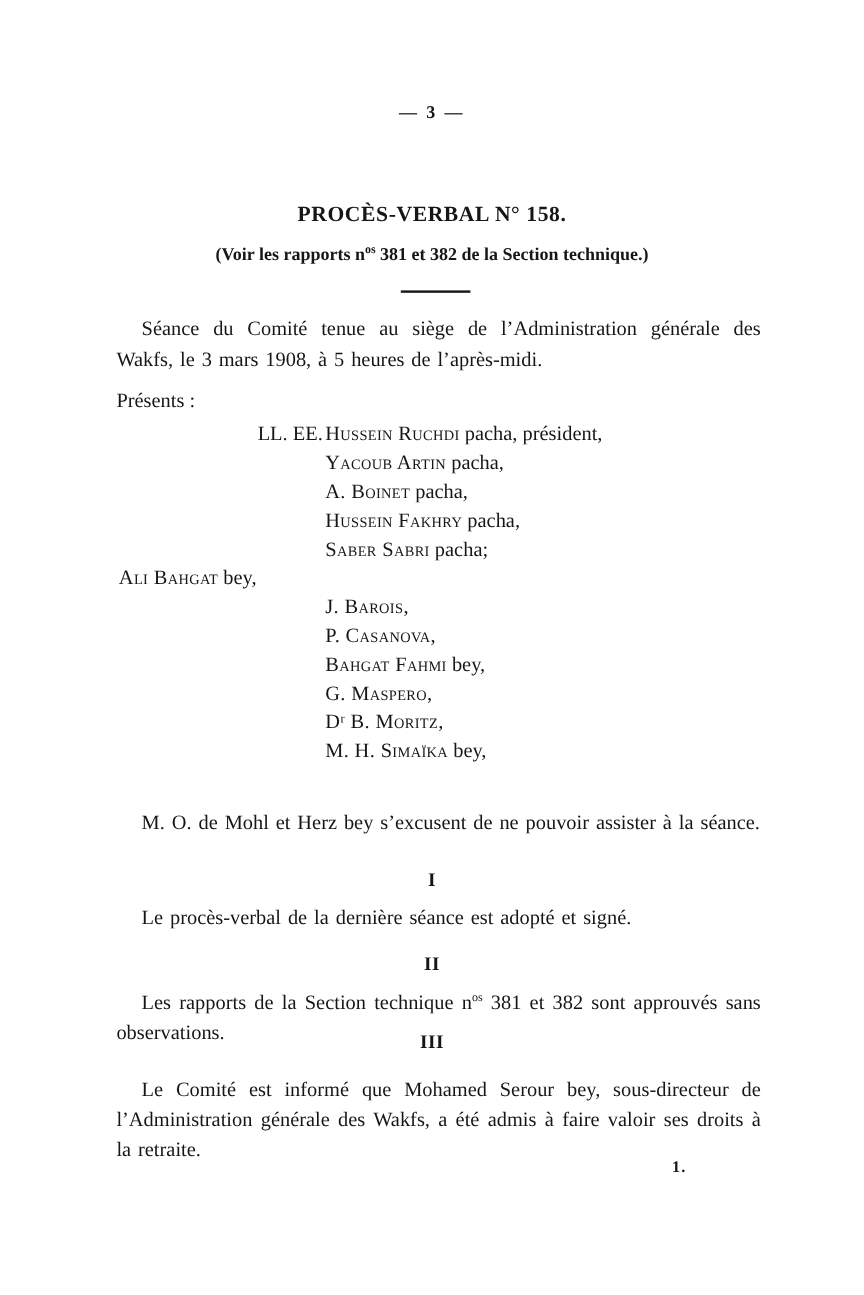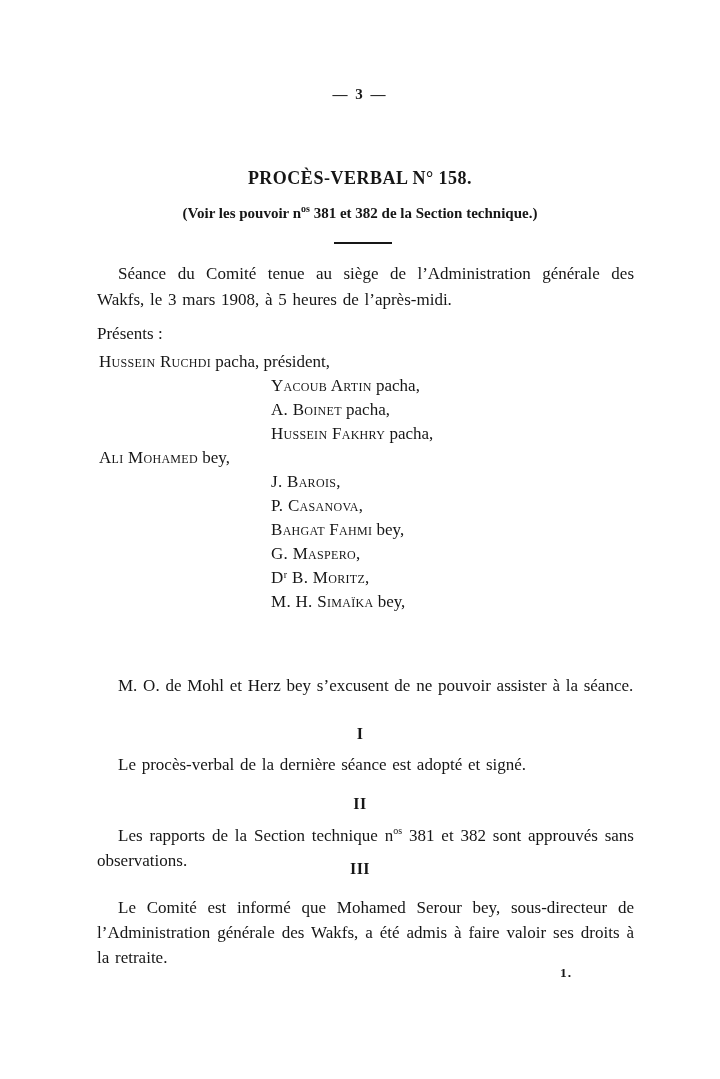--- a/index.html
+++ b/index.html
@@ -113,34 +113,35 @@
     letter-spacing: 1px;
   }
 </style>
 </head>
 <body>
 
 <div class="abs centerband page-number">— 3 —</div>
 
 <div class="abs centerband doc-title">PROCÈS-VERBAL N° 158.</div>
 
-<div class="abs centerband doc-subtitle"><span>(Voir les pouvoir n</span><sup>os</sup><span> 381 et 382 de la Section technique.)</span></div>
+<div class="abs centerband doc-subtitle"><span>(Voir les rapports n</span><sup>os</sup><span> 381 et 382 de la Section technique.)</span></div>
 
 <div class="abs rule"></div>
 
 <p class="abs body-par intro">Séance du Comité tenue au siège de l’Administration générale des Wakfs, le 3 mars 1908, à 5 heures de l’après-midi.</p>
 
 <p class="abs presents">Présents :</p>
 
 <div class="abs attendee-list">
-  <div class="attendee-row"><span class="att-name">Hussein Ruchdi</span><span class="att-suffix"> pacha, président,</span></div>
+  <div class="attendee-row"><span class="att-label">LL. EE.</span><span class="att-name">Hussein Ruchdi</span><span class="att-suffix"> pacha, président,</span></div>
   <div class="attendee-row"><span class="att-label"></span><span class="att-name">Yacoub Artin</span><span class="att-suffix"> pacha,</span></div>
   <div class="attendee-row"><span class="att-label"></span><span class="att-name">A. Boinet</span><span class="att-suffix"> pacha,</span></div>
   <div class="attendee-row"><span class="att-label"></span><span class="att-name">Hussein Fakhry</span><span class="att-suffix"> pacha,</span></div>
-  <div class="attendee-row"><span class="att-name">Ali Mohamed</span><span class="att-suffix"> bey,</span></div>
+  <div class="attendee-row"><span class="att-label"></span><span class="att-name">Saber Sabri</span><span class="att-suffix"> pacha;</span></div>
+  <div class="attendee-row"><span class="att-name">Ali Bahgat</span><span class="att-suffix"> bey,</span></div>
   <div class="attendee-row"><span class="att-label"></span><span class="att-name">J. Barois</span><span class="att-suffix">,</span></div>
   <div class="attendee-row"><span class="att-label"></span><span class="att-name">P. Casanova</span><span class="att-suffix">,</span></div>
   <div class="attendee-row"><span class="att-label"></span><span class="att-name">Bahgat Fahmi</span><span class="att-suffix"> bey,</span></div>
   <div class="attendee-row"><span class="att-label"></span><span class="att-name">G. Maspero</span><span class="att-suffix">,</span></div>
   <div class="attendee-row"><span class="att-label"></span><span class="att-name">Dʳ B. Moritz</span><span class="att-suffix">,</span></div>
   <div class="attendee-row"><span class="att-label"></span><span class="att-name">M. H. Simaïka</span><span class="att-suffix"> bey,</span></div>
 </div>
 
 <p class="abs body-par excuse">M. O. de Mohl et Herz bey s’excusent de ne pouvoir assister à la séance.</p>
 

